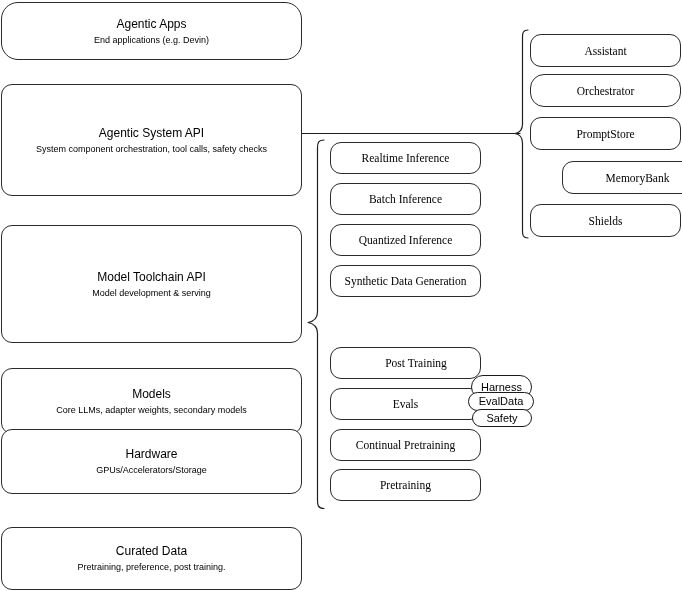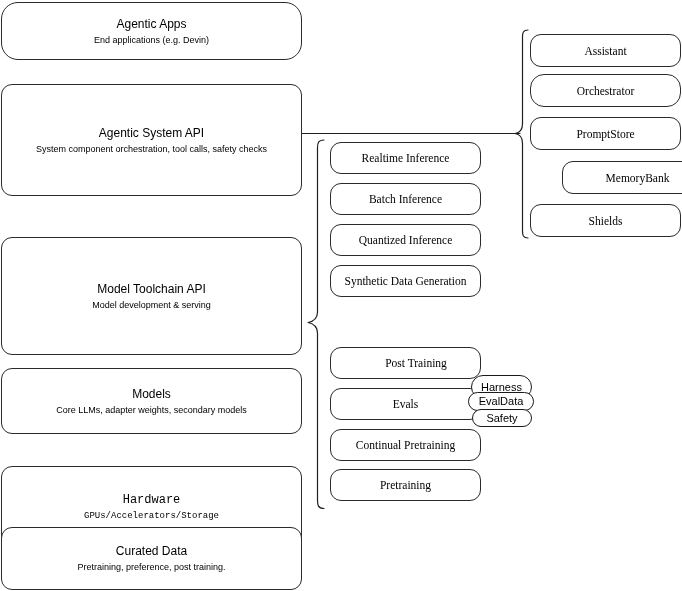--- a/index.html
+++ b/index.html
@@ -106,31 +106,31 @@
   <div class="node" style="left:1px; top:2px; width:301px; height:58px;border-radius:17px;">
     <div class="layer-title">Agentic Apps</div>
     <div class="layer-sub">End applications (e.g. Devin)</div>
   </div>
 
   <div class="node" style="left:1px; top:84px; width:301px; height:112px;">
     <div class="layer-title">Agentic System API</div>
     <div class="layer-sub">System component orchestration, tool calls, safety checks</div>
   </div>
 
-  <div class="node" style="left:1px; top:237px; width:301px; height:118px;text-align:right;">
+  <div class="node" style="left:1px; top:225px; width:301px; height:118px;text-align:right;">
     <div class="layer-title">Model Toolchain API</div>
     <div class="layer-sub">Model development &amp; serving</div>
   </div>
 
   <div class="node" style="left:1px; top:368px; width:301px; height:66px;">
     <div class="layer-title">Models</div>
     <div class="layer-sub">Core LLMs, adapter weights, secondary models</div>
   </div>
 
-  <div class="node" style="left:1px; top:466px; width:301px; height:82px;font-family:Liberation Mono, monospace;">
+  <div class="node" style="left:1px; top:429px; width:301px; height:65px;">
     <div class="layer-title">Hardware</div>
     <div class="layer-sub">GPUs/Accelerators/Storage</div>
   </div>
 
   <div class="node" style="left:1px; top:527px; width:301px; height:63px;">
     <div class="layer-title">Curated Data</div>
     <div class="layer-sub">Pretraining, preference, post training.</div>
   </div>
 
   <div class="node" style="left:330px; top:142px; width:151px; height:32px;">

